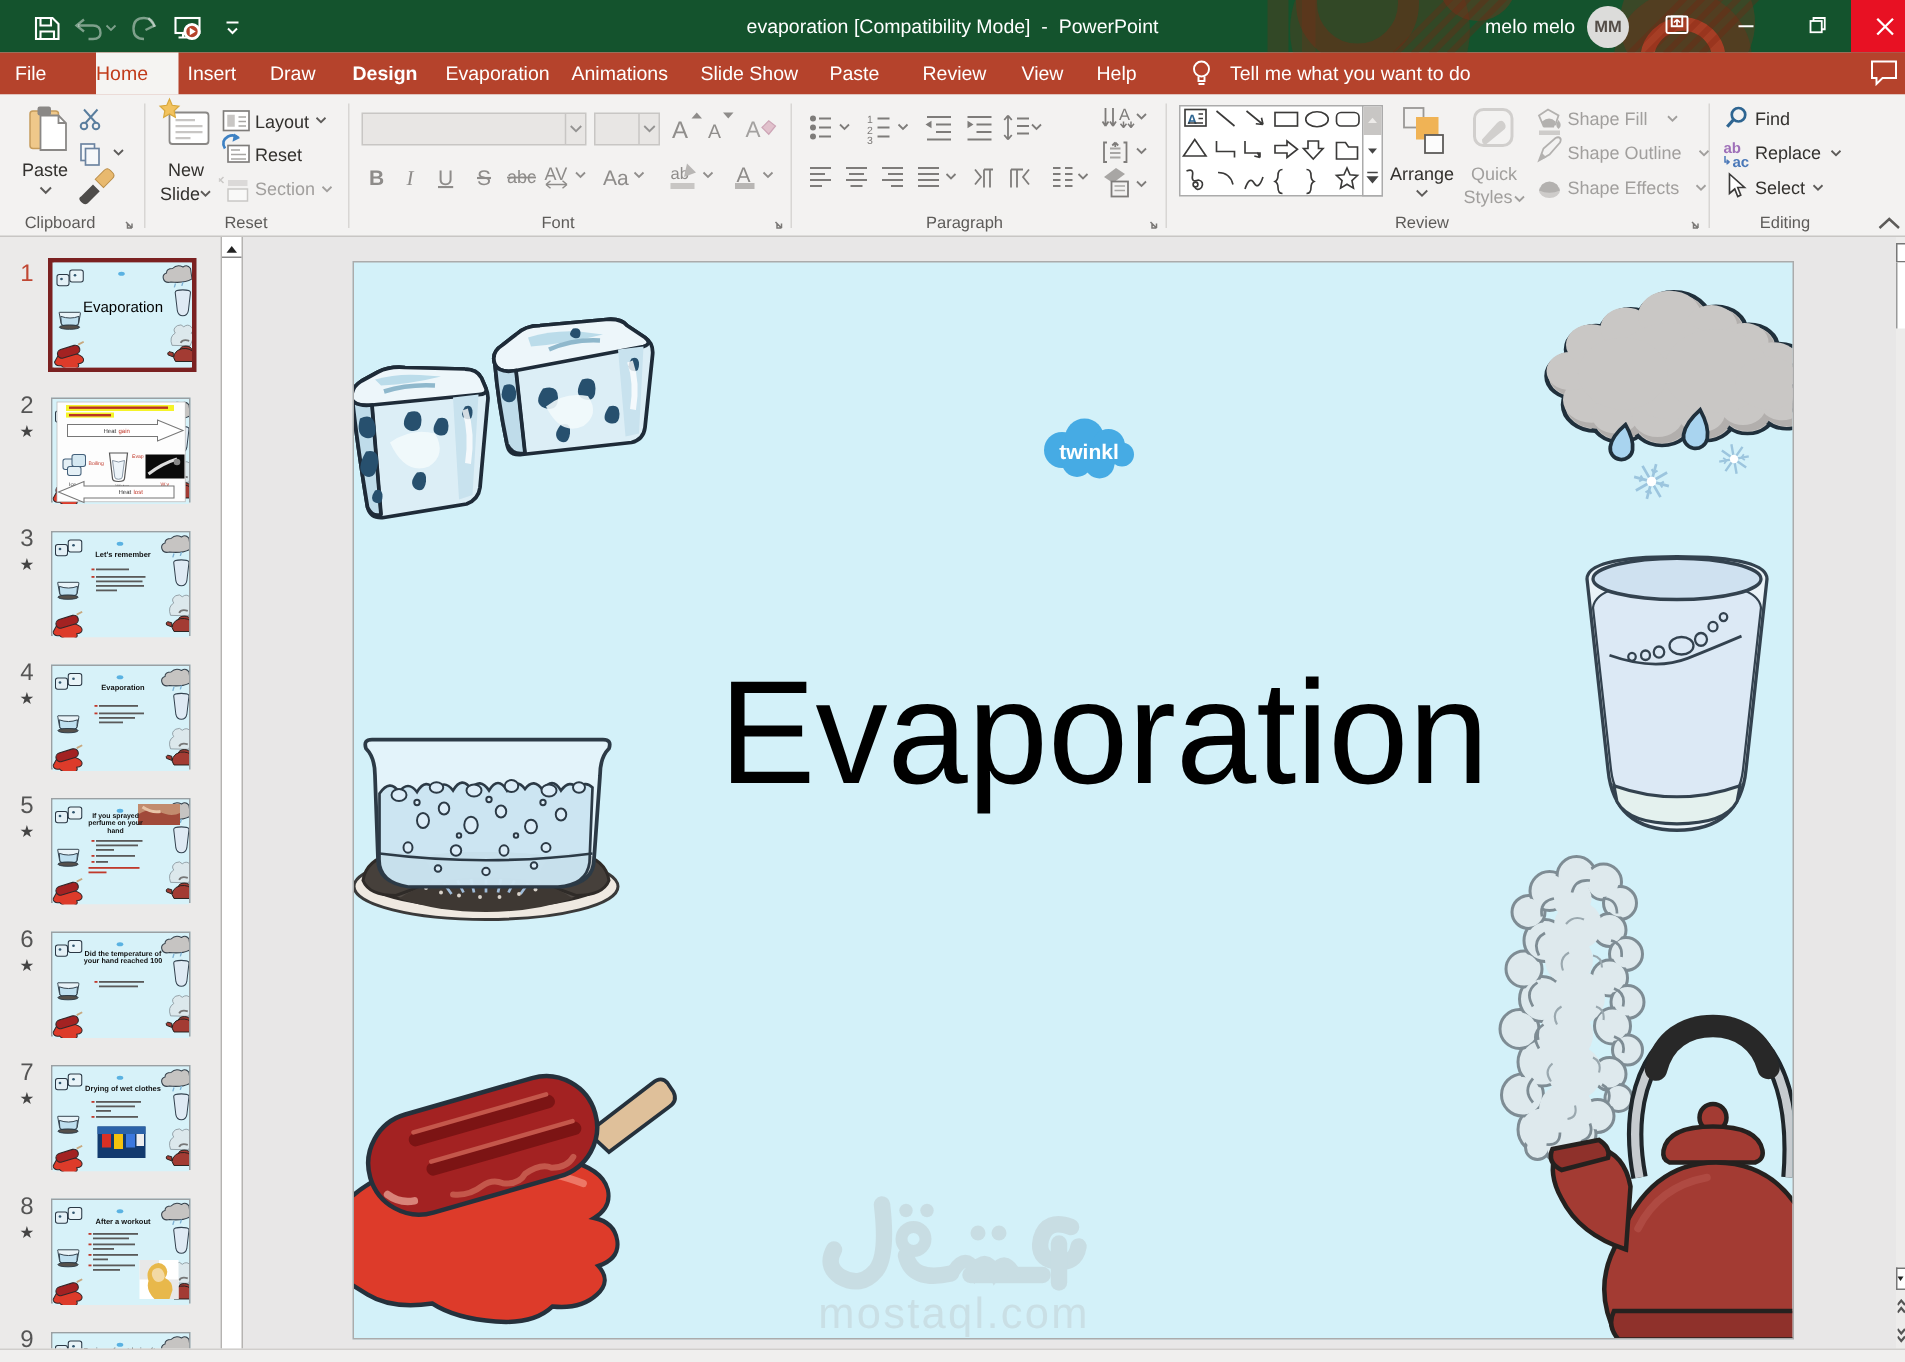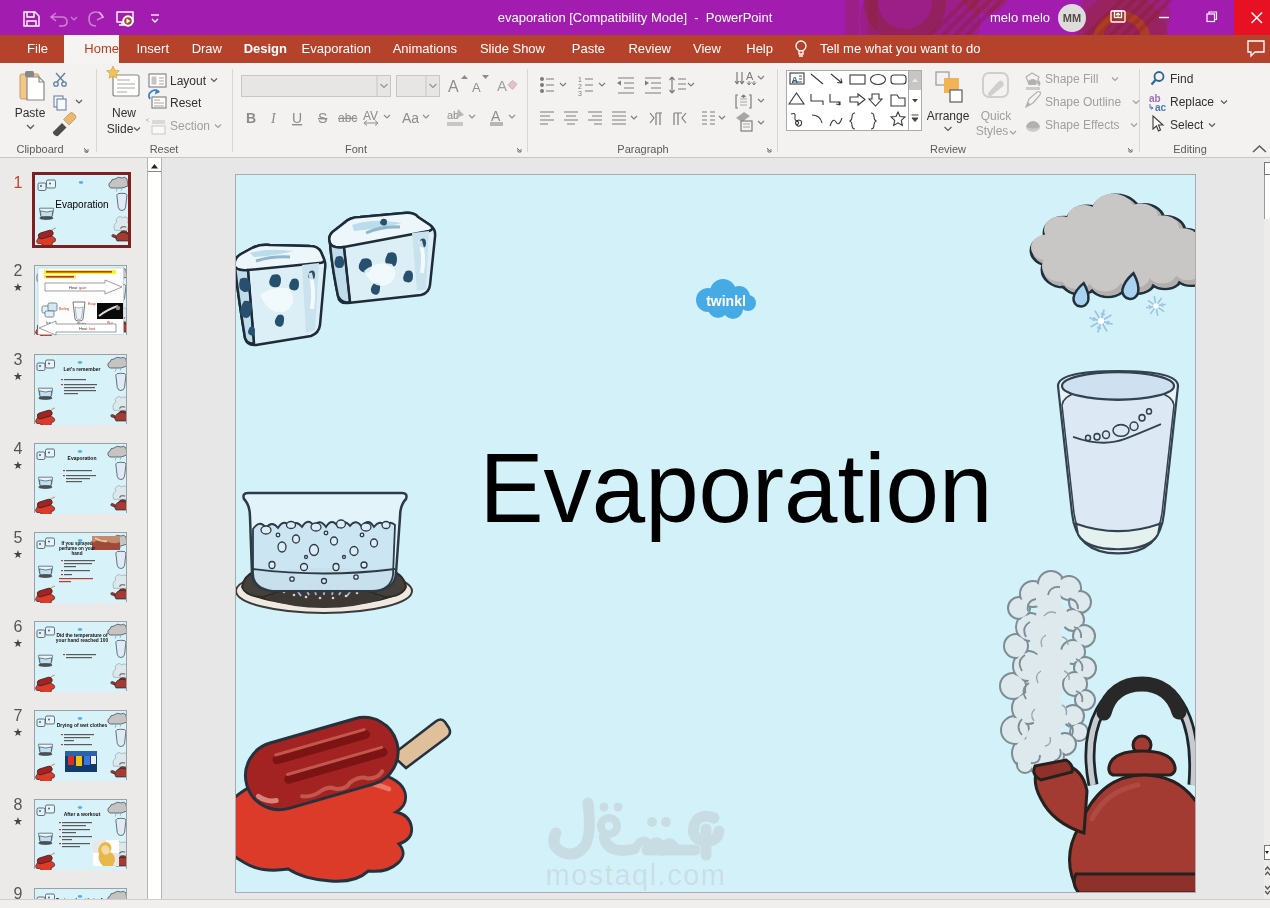--- a/index.html
+++ b/index.html
@@ -1,36 +1,36 @@
 <!DOCTYPE html>
 <html><head>
 <meta charset="utf-8">
 <style>
 * { margin:0; padding:0; box-sizing:border-box; }
 html,body { width:1270px; height:908px; overflow:hidden; font-family:"Liberation Sans", sans-serif; }
 #app { position:relative; width:1270px; height:908px; background:#E8E7E7; }
 
 
-#titlebar { position:absolute; left:0; top:0; width:1270px; height:35px; background:#a21caf; overflow:hidden; }
+#titlebar { position:absolute; left:0; top:0; width:1270px; height:35px; background:#14532d; overflow:hidden; }
 .deco { position:absolute; border-radius:50%; }
 #titletext { position:absolute; left:0; top:0; width:1270px; text-align:center; line-height:35px; color:#FFFFFF; font-size:13px; z-index:3; }
 #qatsvg { z-index:2; }
 #username, #avatar { z-index:3; }
 #btn-close { z-index:1; }
 #username { position:absolute; right:220px; top:0; line-height:35px; color:#fff; font-size:13px; }
 #avatar { position:absolute; right:184px; top:4px; width:28px; height:28px; border-radius:50%; background:#DCDCDA; color:#544d47; font-size:11px; font-weight:bold; text-align:center; line-height:28px; }
 .wbtn { position:absolute; top:0; height:35px; width:44px; display:flex; align-items:center; justify-content:center; }
 #btn-ribbon { right:260px; width:40px; }
 #btn-min { right:88px; }
 #btn-max { right:44px; }
 #btn-close { right:0; width:36px; background:#E81123; }
 
 
 #tabrow { position:absolute; left:0; top:35px; width:1270px; height:28px; background:#B5432C; }
-.tab { position:absolute; top:0; height:28px; line-height:28px; color:#fff; font-size:13px; text-align:right; }
+.tab { position:absolute; top:0; height:28px; line-height:28px; color:#fff; font-size:13px; text-align:left; }
 #tab-home { background:#F5F4F2; color:#C13B1A; }
 #tellme { position:absolute; top:0; height:28px; line-height:28px; color:#fff; font-size:13px; left:820px; }
 
 
 #ribbon { position:absolute; left:0; top:63px; width:1270px; height:95px; background:#F3F2F1; border-bottom:1px solid #C8C6C4; }
 .gsep { position:absolute; top:6px; height:83px; width:1px; background:#D8D6D4; }
 .glabel { position:absolute; top:80px; width:200px; text-align:center; font-size:11px; color:#5D5B59; }
 
 
 #main { position:absolute; left:0; top:158px; width:1270px; height:750px; }
@@ -149,21 +149,21 @@
   </div>
 
   <div id="ribbon">
     <div class="gsep" style="left:96px;"></div>
     <div class="gsep" style="left:232px;"></div>
     <div class="gsep" style="left:527px;"></div>
     <div class="gsep" style="left:777px;"></div>
     <div class="gsep" style="left:1139px;"></div>
     <div class="glabel" style="left:-60px;">Clipboard</div>
     <div class="glabel" style="left:64px;">Reset</div>
-    <div class="glabel" style="left:256px;">Font</div>
+    <div class="glabel" style="left:272px;">Font</div>
     <div class="glabel" style="left:543px;">Paragraph</div>
     <div class="glabel" style="left:848px;">Review</div>
     <div class="glabel" style="left:1090px;">Editing</div>
     <svg width="1270" height="95" style="position:absolute;left:0;top:0;" font-family="Liberation Sans">
 
       <g>
         <rect x="20" y="11" width="19" height="25" rx="2" fill="#EFC88A" stroke="#C69C5C" stroke-width="1"></rect>
         <rect x="25" y="8" width="9" height="6" rx="1.5" fill="#8A8886"></rect>
         <path d="M27,14 h12 l5,5 v18 h-17 z" fill="#FFFFFF" stroke="#8A8886" stroke-width="1.2"></path>
         <path d="M39,14 v5 h5" fill="none" stroke="#8A8886" stroke-width="1.2"></path>

